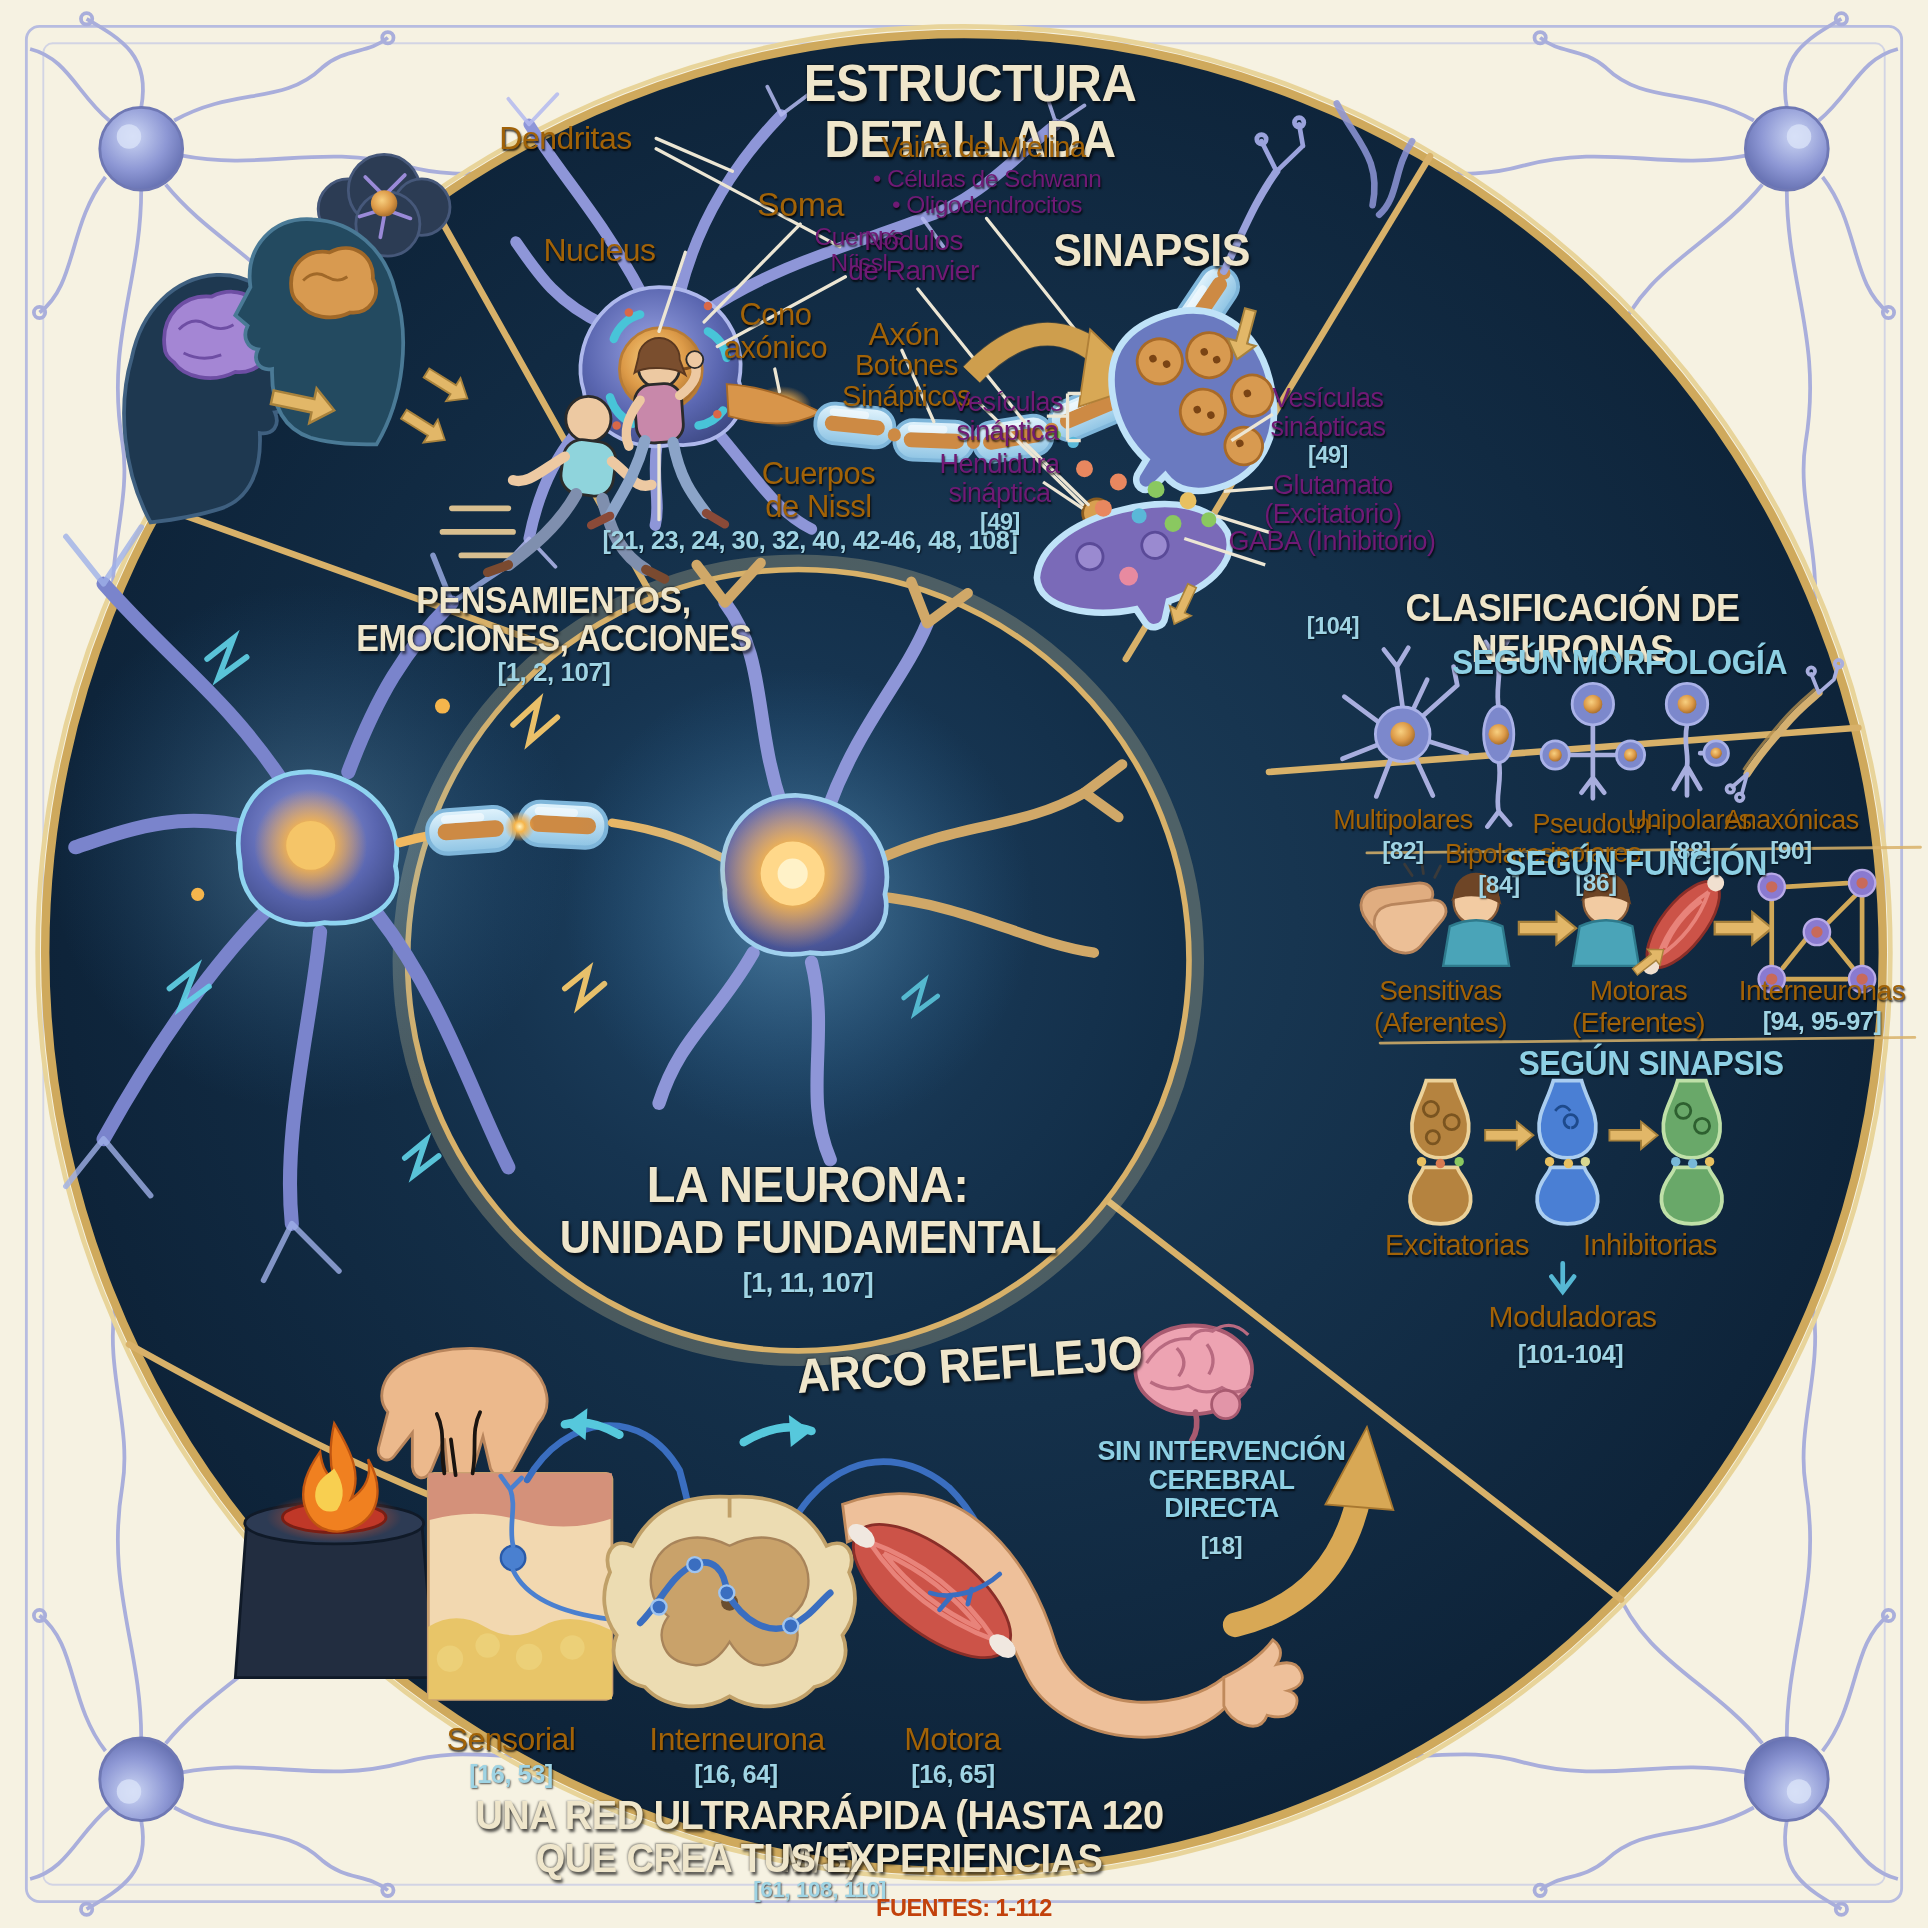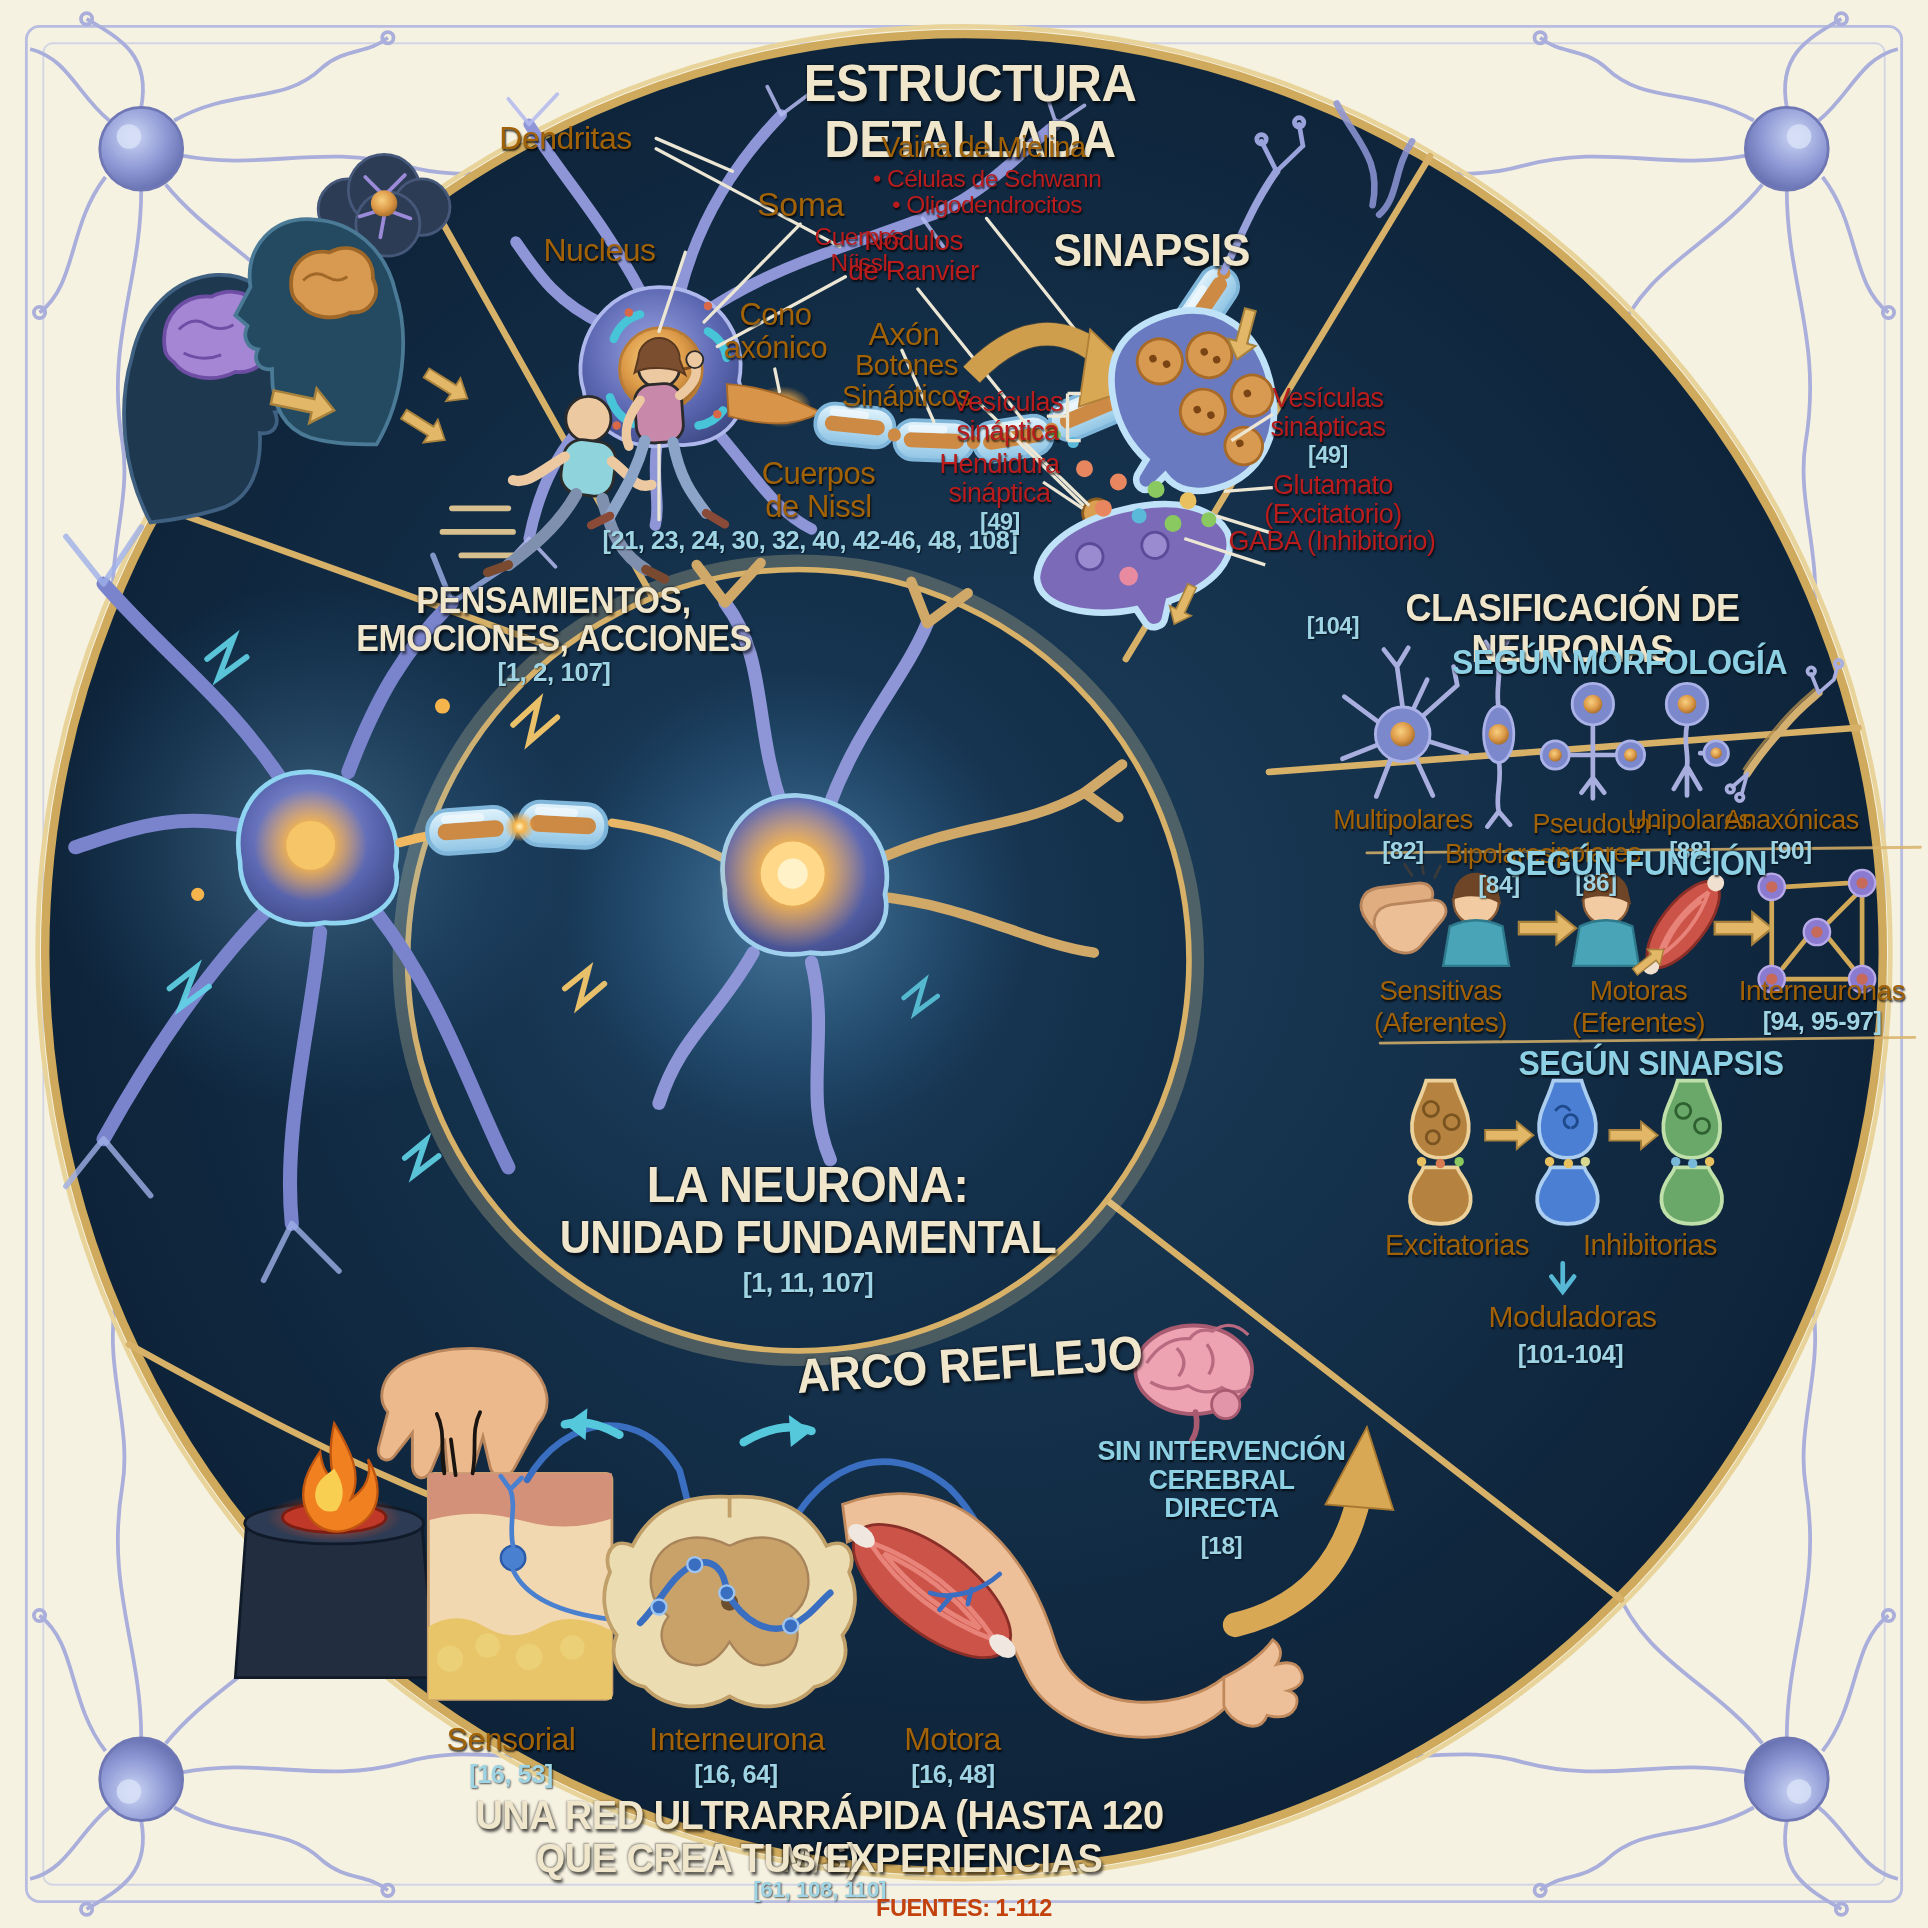--- a/index.html
+++ b/index.html
@@ -2,21 +2,21 @@
 <html style="font-size:15px"><head>
 <meta charset="utf-8">
 <style>
   html,body{margin:0;padding:0;background:#f6f2e2;}
   body{width:1928px;height:1928px;overflow:hidden;font-family:"Liberation Sans",sans-serif;}
   #canvas{position:relative;width:1928px;height:1928px;background:#f6f2e2;}
   #art{position:absolute;left:0;top:0;}
   .t{position:absolute;white-space:pre-line;text-align:center;line-height:1.06;letter-spacing:-0.5px;transform-origin:center;}
   .cream{color:#efe6cb;font-weight:bold;text-shadow:1.9px 2.8px 2.8px rgba(0,0,0,.65),-0.9px -0.9px 1.9px rgba(0,0,0,.4);}
   .white{color:#a16207;font-weight:normal;text-shadow:0.9px 1.9px 1.9px rgba(0,0,0,.8);}
-  .lite{color:#b91c1c;font-weight:normal;text-shadow:0.9px 1.9px 1.9px rgba(0,0,0,.75);}
+  .lite{color:#701a75;font-weight:normal;text-shadow:0.9px 1.9px 1.9px rgba(0,0,0,.75);}
   .cyan{color:#8ed0e4;font-weight:bold;text-shadow:0.9px 1.9px 1.9px rgba(0,0,0,.7);}
   .cite{color:#9fd4e4;font-weight:bold;text-shadow:0.9px 0.9px 1.9px rgba(0,0,0,.65);}
   .navy{color:#c2410c;font-weight:bold;text-shadow:none;}
   .sq{transform:scaleY(1.07);}
 </style>
 </head>
 <body>
 
 <div id="canvas">
 
@@ -664,21 +664,21 @@
 <div class="t cream sq" style="left:772px;top:1341px;width:395px;font-size:45px;transform:rotate(-4deg) scaleY(1.07);">ARCO REFLEJO</div>
 <div class="t cyan" style="left:1085px;top:1437px;width:273px;font-size:27px;">SIN INTERVENCIÓN
 CEREBRAL
 DIRECTA</div>
 <div class="t cite" style="left:1179px;top:1533px;width:85px;font-size:24.5px;">[18]</div>
 <div class="t white" style="left:417px;top:1723px;width:188px;font-size:32px;">Sensorial</div>
 <div class="t cite" style="left:445px;top:1761px;width:132px;font-size:25.4px;">[16, 53]</div>
 <div class="t white" style="left:631px;top:1723px;width:212px;font-size:32px;">Interneurona</div>
 <div class="t cite" style="left:670px;top:1761px;width:132px;font-size:25.4px;">[16, 64]</div>
 <div class="t white" style="left:868px;top:1723px;width:169px;font-size:32px;">Motora</div>
-<div class="t cite" style="left:887px;top:1761px;width:132px;font-size:25.4px;">[16, 48]</div>
+<div class="t cite" style="left:887px;top:1761px;width:132px;font-size:25.4px;">[16, 65]</div>
 
 <div class="t cream sq" style="left:443px;top:1797px;width:753px;font-size:38px;">UNA RED ULTRARRÁPIDA (HASTA 120 M/S)</div>
 <div class="t cream sq" style="left:527px;top:1838px;width:584px;font-size:38px;">QUE CREA TUS EXPERIENCIAS</div>
 <div class="t cite" style="left:716px;top:1878px;width:207px;font-size:22.6px;">[61, 108, 110]</div>
 
 <div class="t navy" style="left:823px;top:1896px;width:282px;font-size:23.5px;">FUENTES: 1-112</div>
 
 </div>
 
 

